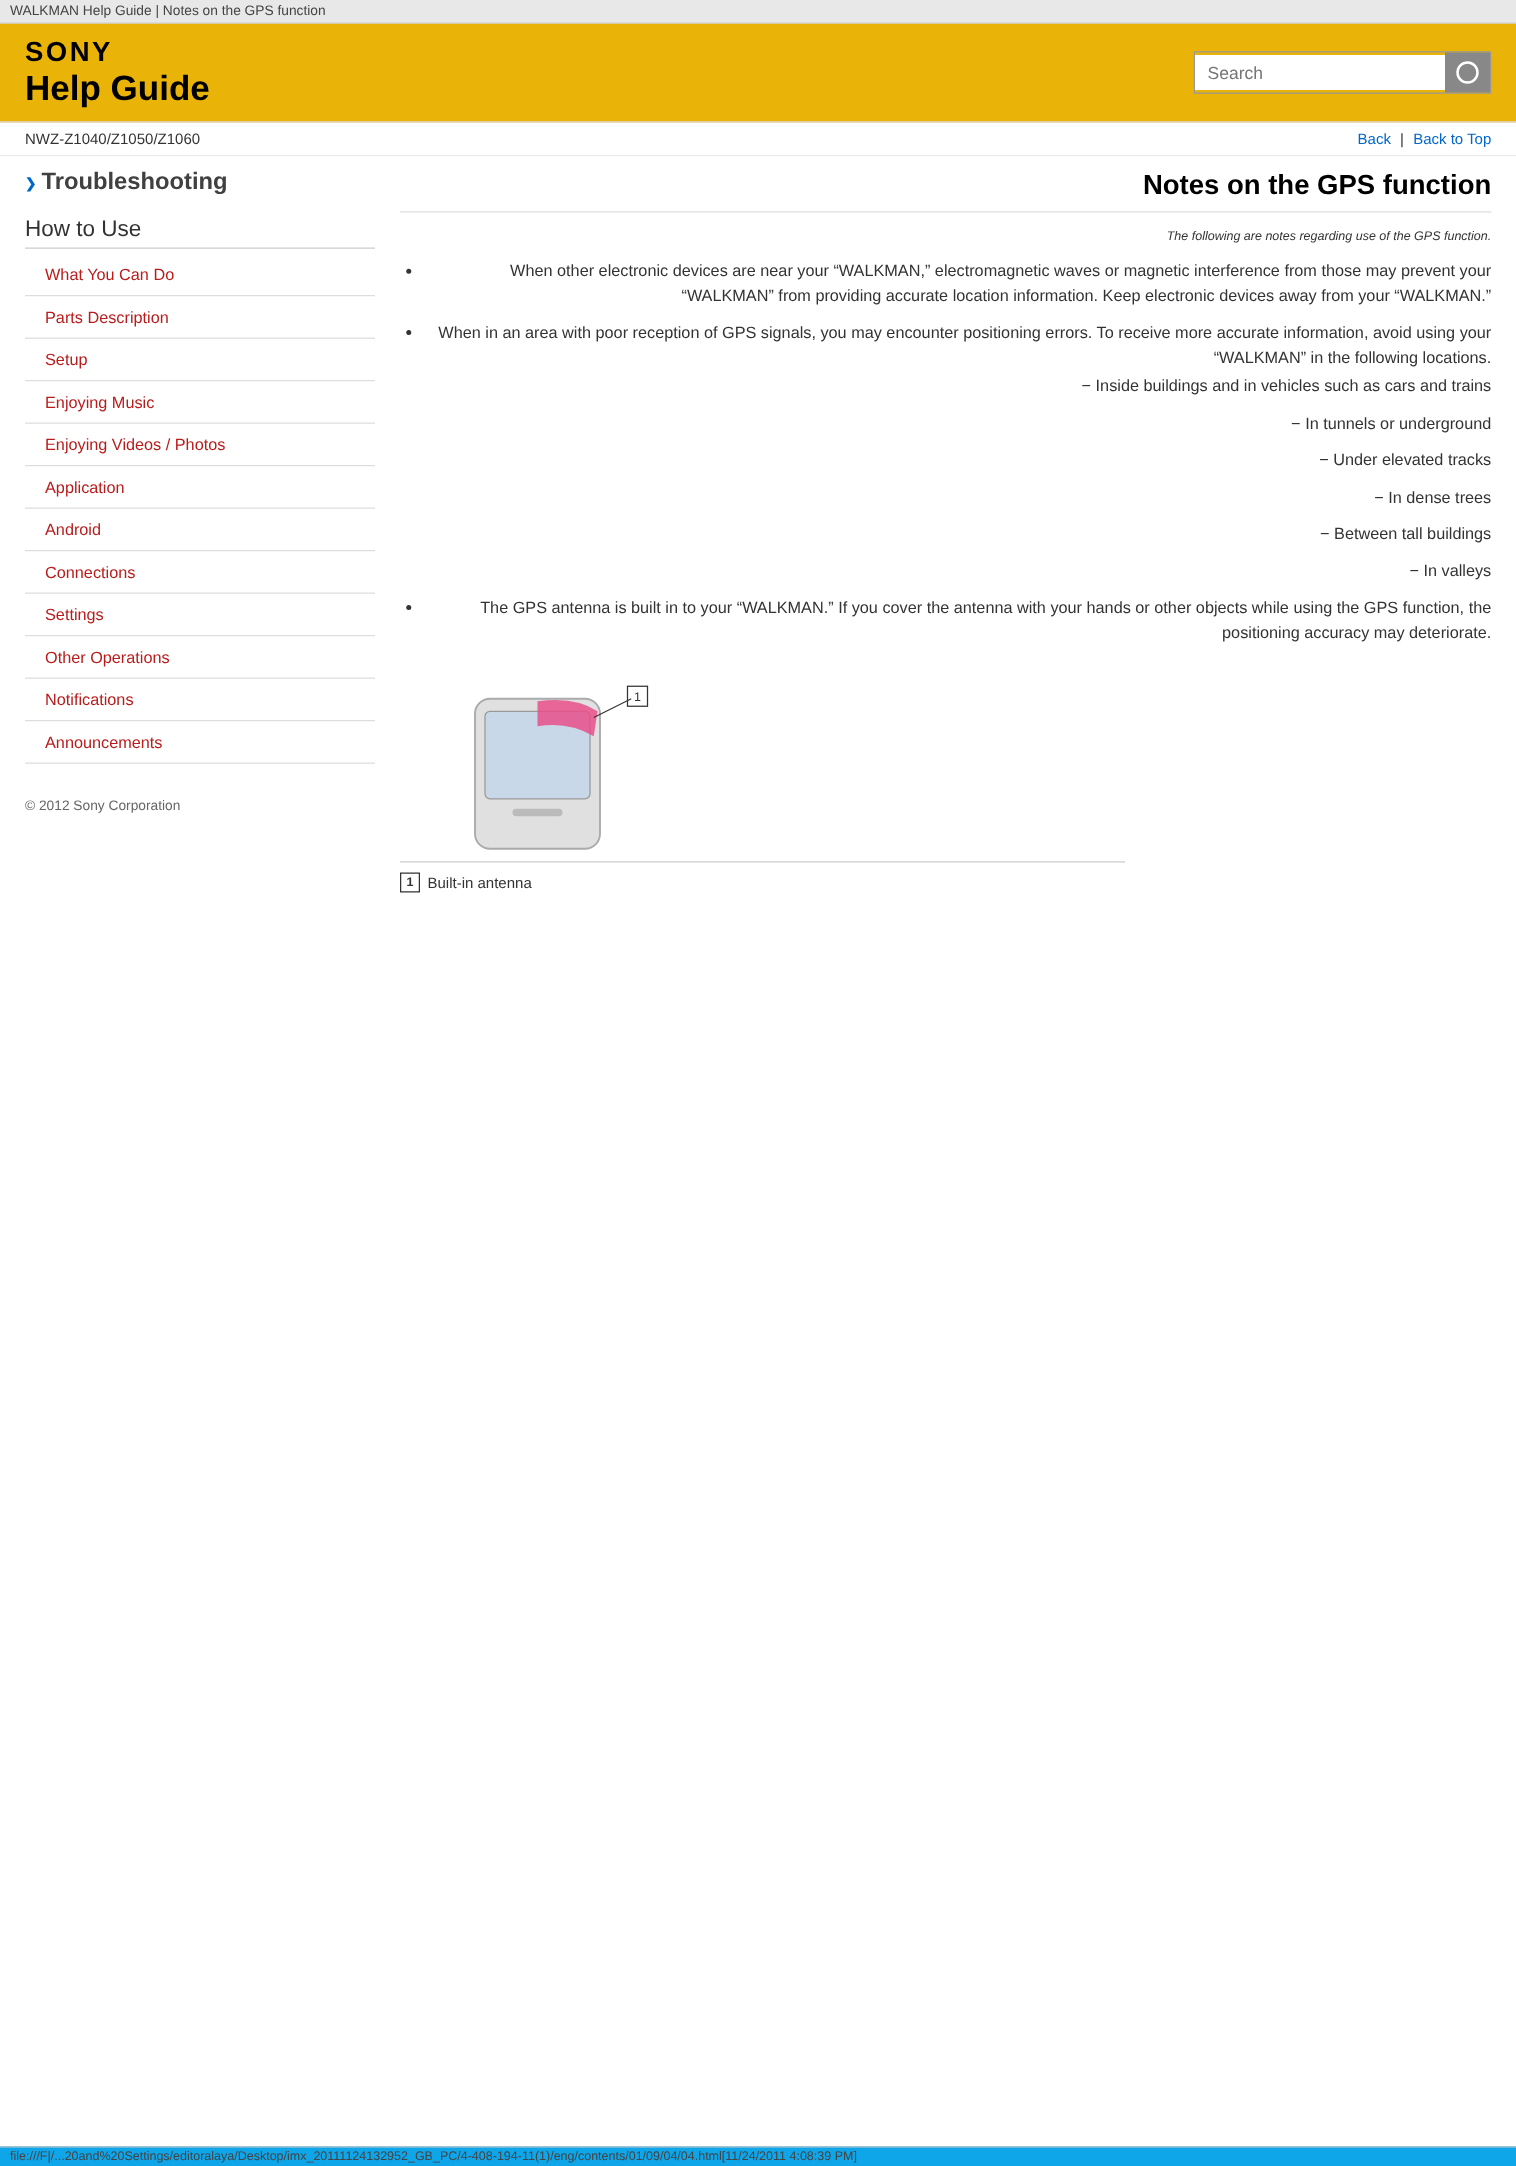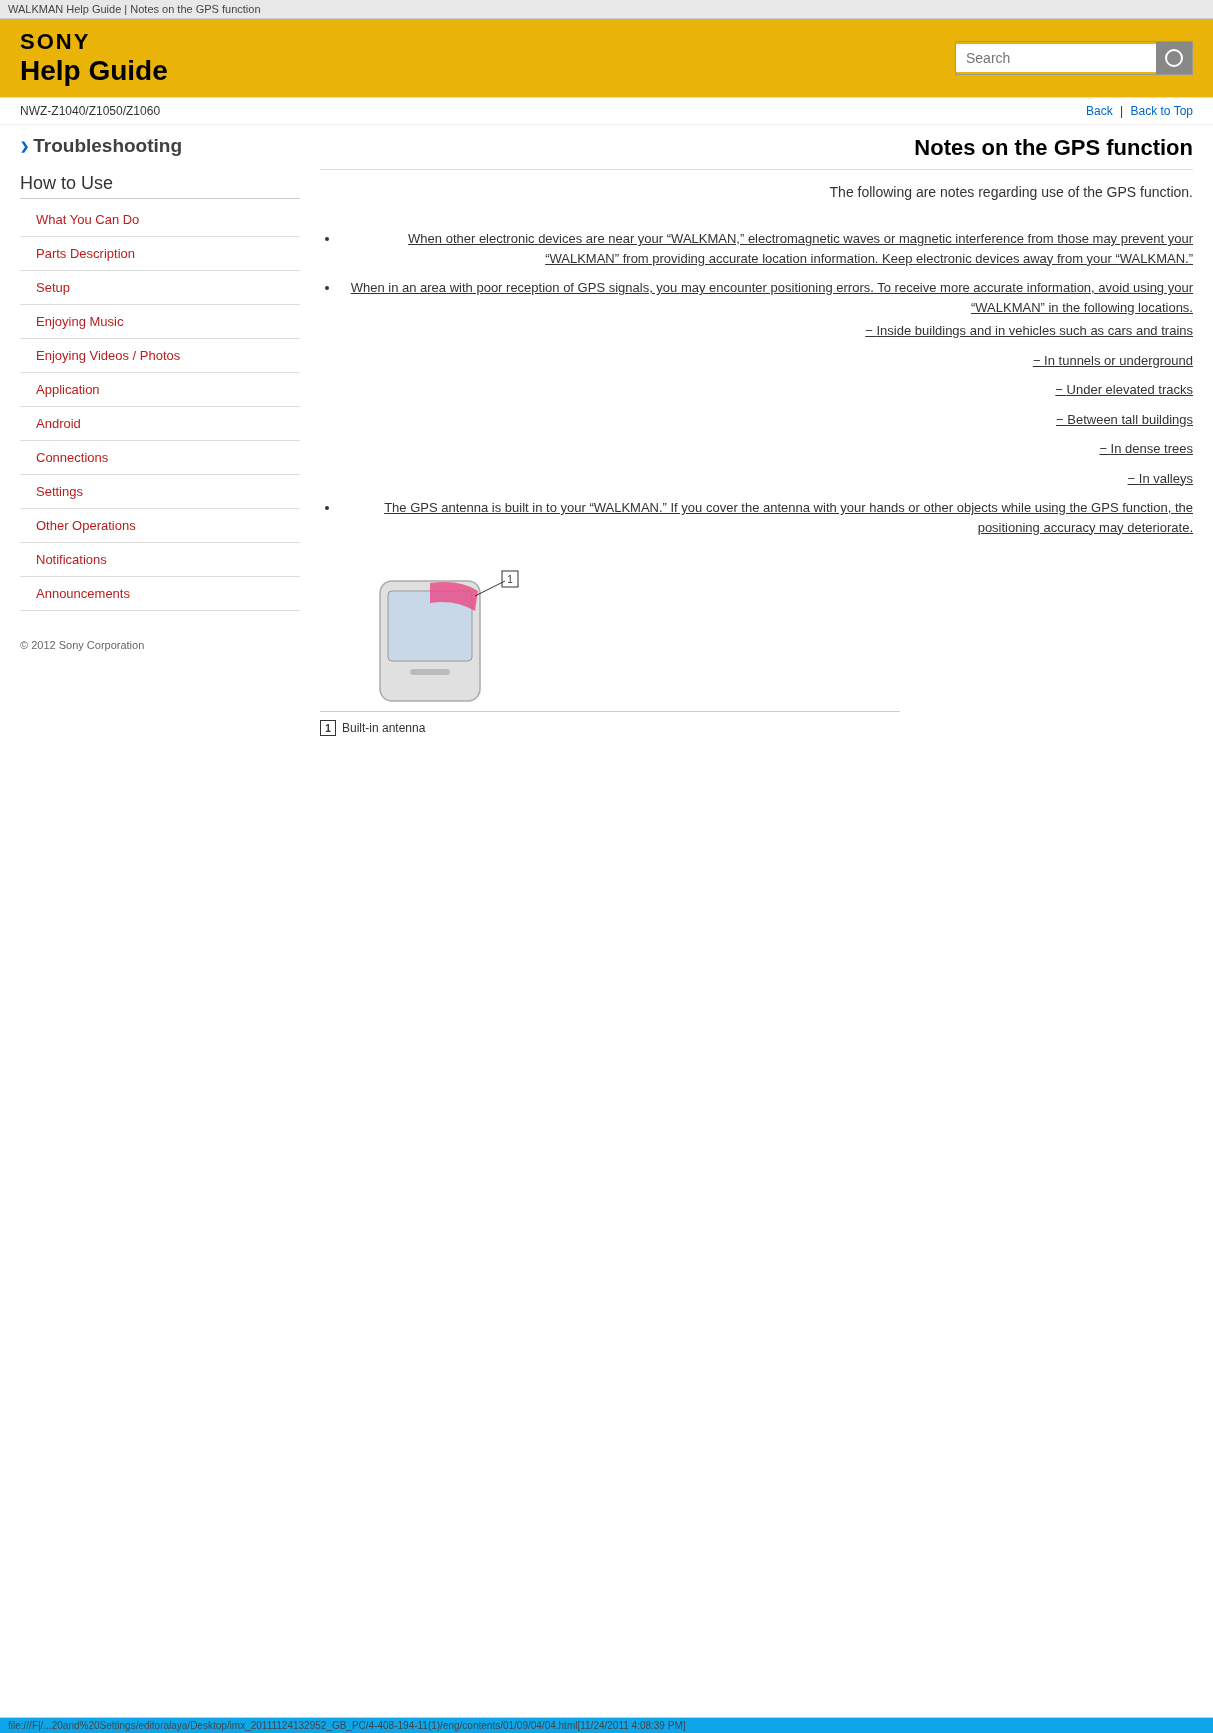--- a/index.html
+++ b/index.html
@@ -135,28 +135,28 @@
     #page-heading {
       font-size: 22px;
       font-weight: bold;
       color: #000;
       margin-bottom: 14px;
       border-bottom: 1px solid #ddd;
       padding-bottom: 8px;
     }
 
     #intro-text {
-      margin-bottom: 29px;
-      font-size: 14px;
+      margin-bottom: 12px;
+      font-size: 10px;
+      font-style: italic;
     }
 
     #bullet-list {
       margin-left: 20px;
       margin-bottom: 24px;
-      text-decoration: underline;
     }
     #bullet-list li {
       margin-bottom: 10px;
       line-height: 1.5;
     }
 
     .dash-list {
       list-style: none;
       margin-left: 16px;
       margin-top: 4px;
@@ -279,22 +279,22 @@
   <div id="content">
     <div id="page-heading">Notes on the GPS function</div>
     <div id="intro-text">The following are notes regarding use of the GPS function.</div>
 
     <ul id="bullet-list">
     <li>When other electronic devices are near your “WALKMAN,” electromagnetic waves or magnetic interference from those may prevent your “WALKMAN” from providing accurate location information. Keep electronic devices away from your “WALKMAN.”</li>
         <li>When in an area with poor reception of GPS signals, you may encounter positioning errors. To receive more accurate information, avoid using your “WALKMAN” in the following locations.<ul class="dash-list">
             <li>Inside buildings and in vehicles such as cars and trains</li>
             <li>In tunnels or underground</li>
             <li>Under elevated tracks</li>
+            <li>In dense trees</li>
             <li>Between tall buildings</li>
-            <li>In dense trees</li>
             <li>In valleys</li>
           </ul></li>
         <li>The GPS antenna is built in to your “WALKMAN.” If you cover the antenna with your hands or other objects while using the GPS function, the positioning accuracy may deteriorate.</li>
       </ul>
 
     <div id="antenna-figure">
 
       <svg class="walkman-svg" width="220" height="150" viewBox="0 0 220 150">
 
         <rect x="60" y="20" width="100" height="120" rx="12" ry="12" fill="#e0e0e0" stroke="#aaa" stroke-width="1.5"></rect>

